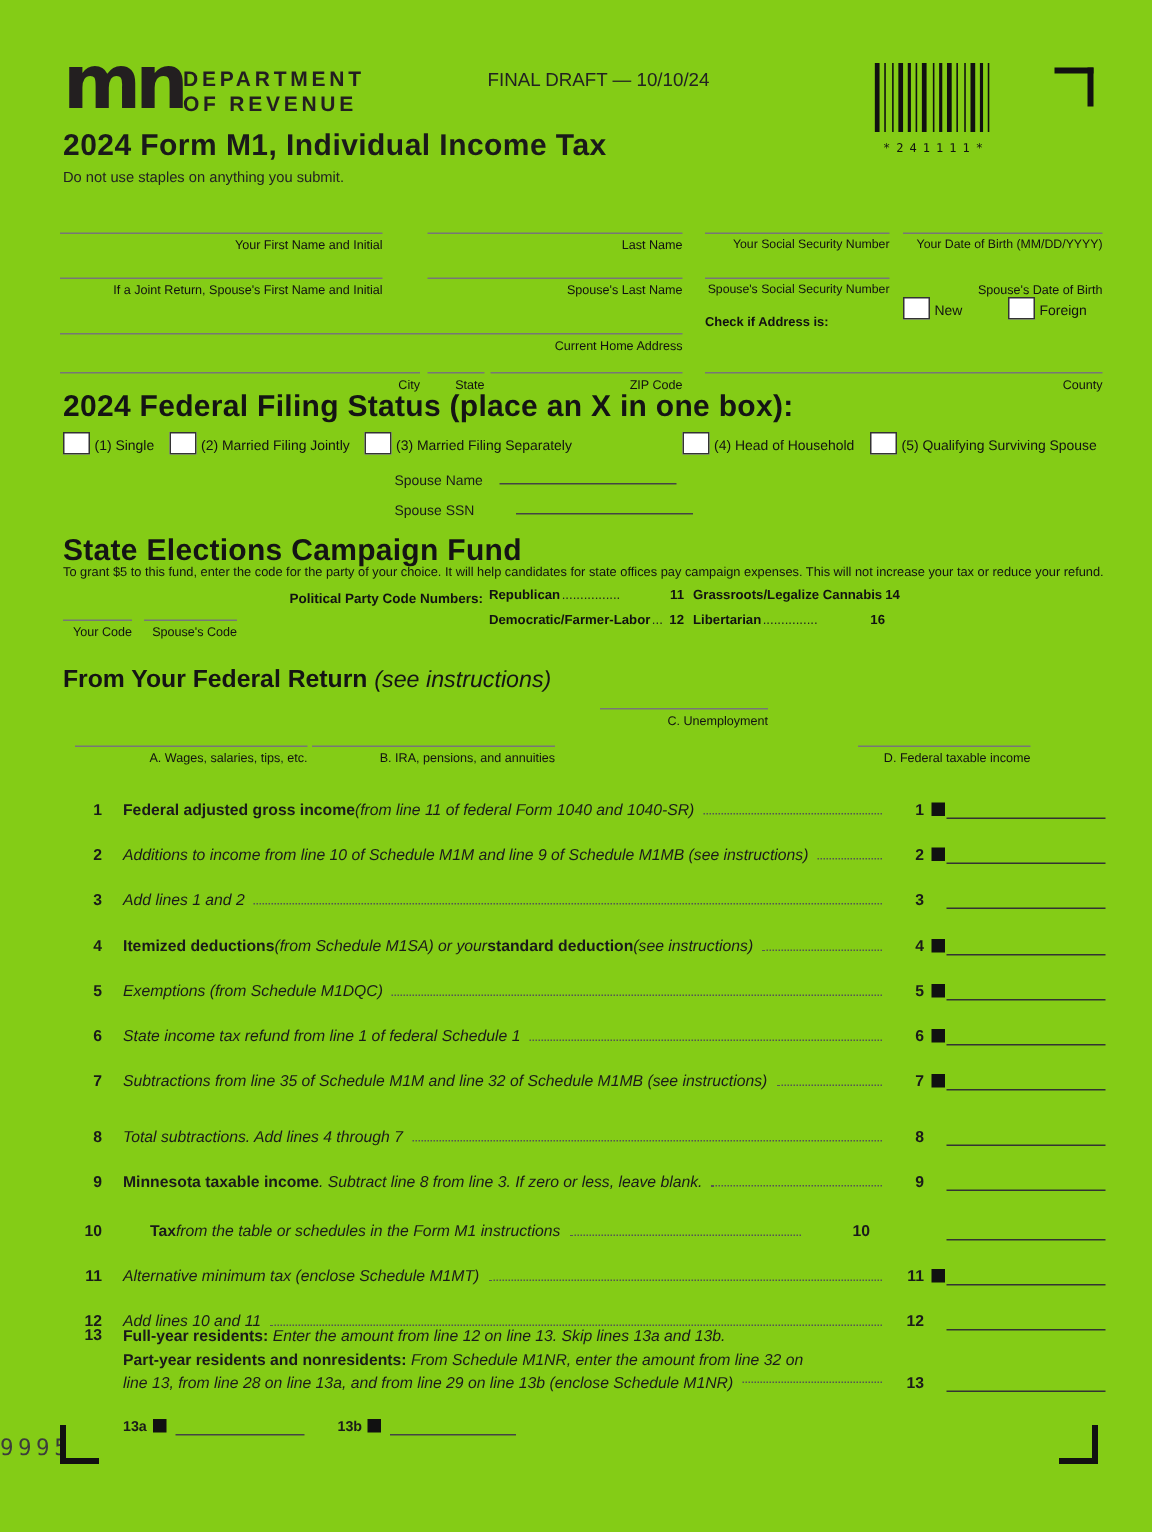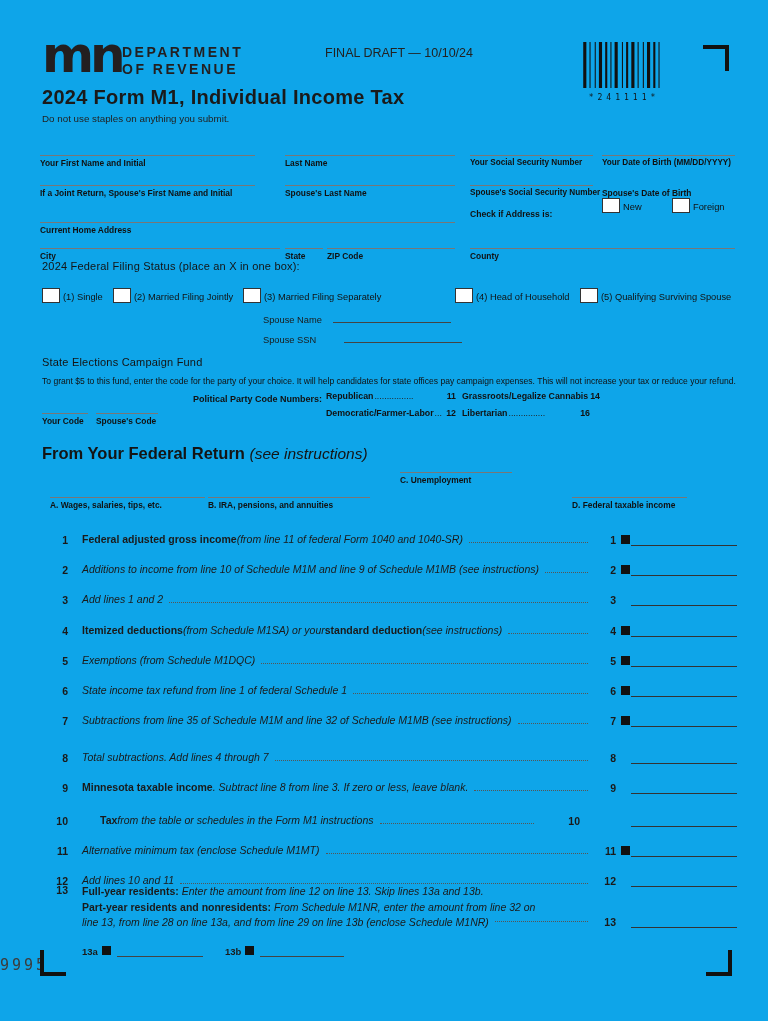--- a/index.html
+++ b/index.html
@@ -1,16 +1,16 @@
 <!DOCTYPE html>
 <html><head>
 <meta charset="utf-8">
 <style>
   html,body{margin:0;padding:0;background:#fff;}
-  .page{position:relative;width:768px;height:1021px;background:#0ea5e9;overflow:hidden;
+  .page{position:relative;width:768px;height:1021px;background:#84cc16;overflow:hidden;
         font-family:"Liberation Sans",sans-serif;color:#1a1a1a;}
 
   
   .logo{position:absolute;left:42px;top:30px;font-family:"DejaVu Sans",sans-serif;
         font-weight:900;font-size:50px;letter-spacing:-4px;color:#231f20;line-height:1;}
   .dept{position:absolute;left:122px;top:44px;font-weight:800;font-size:14px;
         letter-spacing:2.5px;color:#231f20;line-height:1.2;}
   .draft{position:absolute;left:325px;top:46px;font-size:12.5px;color:#222;}
   .barcode{position:absolute;left:578px;top:42px;width:92px;}
   .barcode-text{font-family:"DejaVu Sans Mono",monospace;font-size:8px;letter-spacing:4px;
@@ -20,30 +20,30 @@
 
   
   .corner{position:absolute;width:22px;height:22px;}
   .corner.tr{border-top:4px solid #111;border-right:4px solid #111;}
   .corner.bl{border-left:4px solid #111;border-bottom:4px solid #111;}
   .corner.br{border-right:4px solid #111;border-bottom:4px solid #111;}
 
   
   .fld{position:absolute;}
   .fld .line{height:12px;border-bottom:1.1px solid #777;}
-  .fld .lbl{font-size:8.4px;font-weight:700;color:#111;margin-top:1.5px;white-space:nowrap;}
+  .fld .lbl{font-size:8.4px;font-weight:400;color:#111;margin-top:1.5px;white-space:nowrap;text-align:right;}
 
   .plain-label{position:absolute;font-size:8.6px;font-weight:700;color:#111;white-space:nowrap;}
 
   .cb{display:inline-block;width:18px;height:15px;border:1.4px solid #333;background:#fff;
       box-sizing:border-box;vertical-align:bottom;}
   .cb-row{position:absolute;display:flex;align-items:flex-end;gap:3px;}
   .cb-row .cb-lbl{font-size:9.3px;color:#111;line-height:1;padding-bottom:1px;white-space:nowrap;}
 
-  .h2{position:absolute;font-size:11px;font-weight:400;color:#141414;letter-spacing:.2px;text-align:right;}
+  .h2{position:absolute;font-size:20px;font-weight:700;color:#141414;letter-spacing:.2px;text-align:right;}
 
   .inline-line{display:inline-block;border-bottom:1.2px solid #444;height:9px;}
 
   .fineprint{position:absolute;font-size:8.55px;color:#111;white-space:nowrap;}
 
   .party-col{position:absolute;font-size:8.8px;color:#111;}
   .party-entry{display:flex;align-items:baseline;height:17px;}
   .party-entry .pname{white-space:nowrap;font-weight:600;}
   .party-entry .pdots{flex:1;overflow:hidden;white-space:nowrap;color:#222;margin:0 1px;}
   .party-entry .pcode{font-weight:700;}

